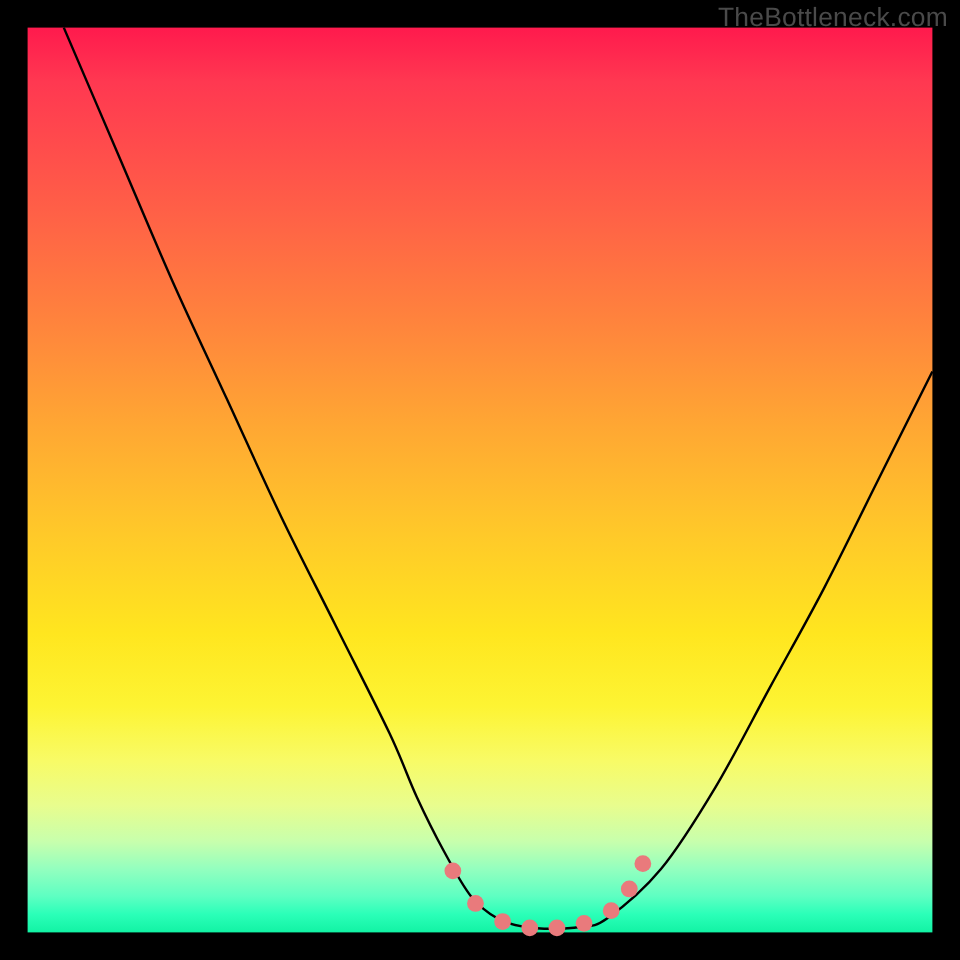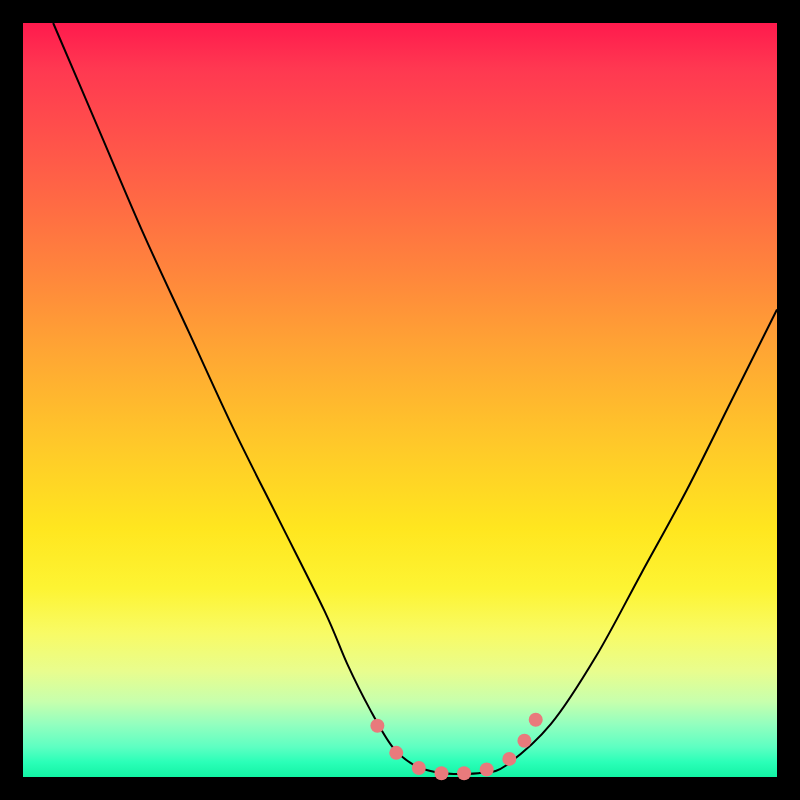--- a/index.html
+++ b/index.html
@@ -86,14 +86,15 @@
           <circle cx="441.09" cy="750.23" r="7"></circle>
           <circle cx="463.71" cy="746.46" r="7"></circle>
           <circle cx="486.33000000000004" cy="735.904" r="7"></circle>
           <circle cx="501.41" cy="717.808" r="7"></circle>
           <circle cx="512.72" cy="696.696" r="7"></circle>
         </g>
     </svg>
 
   </div>
 
+  <div class="watermark">TheBottleneck.com</div>
 
 </div>
 
 </body></html>

